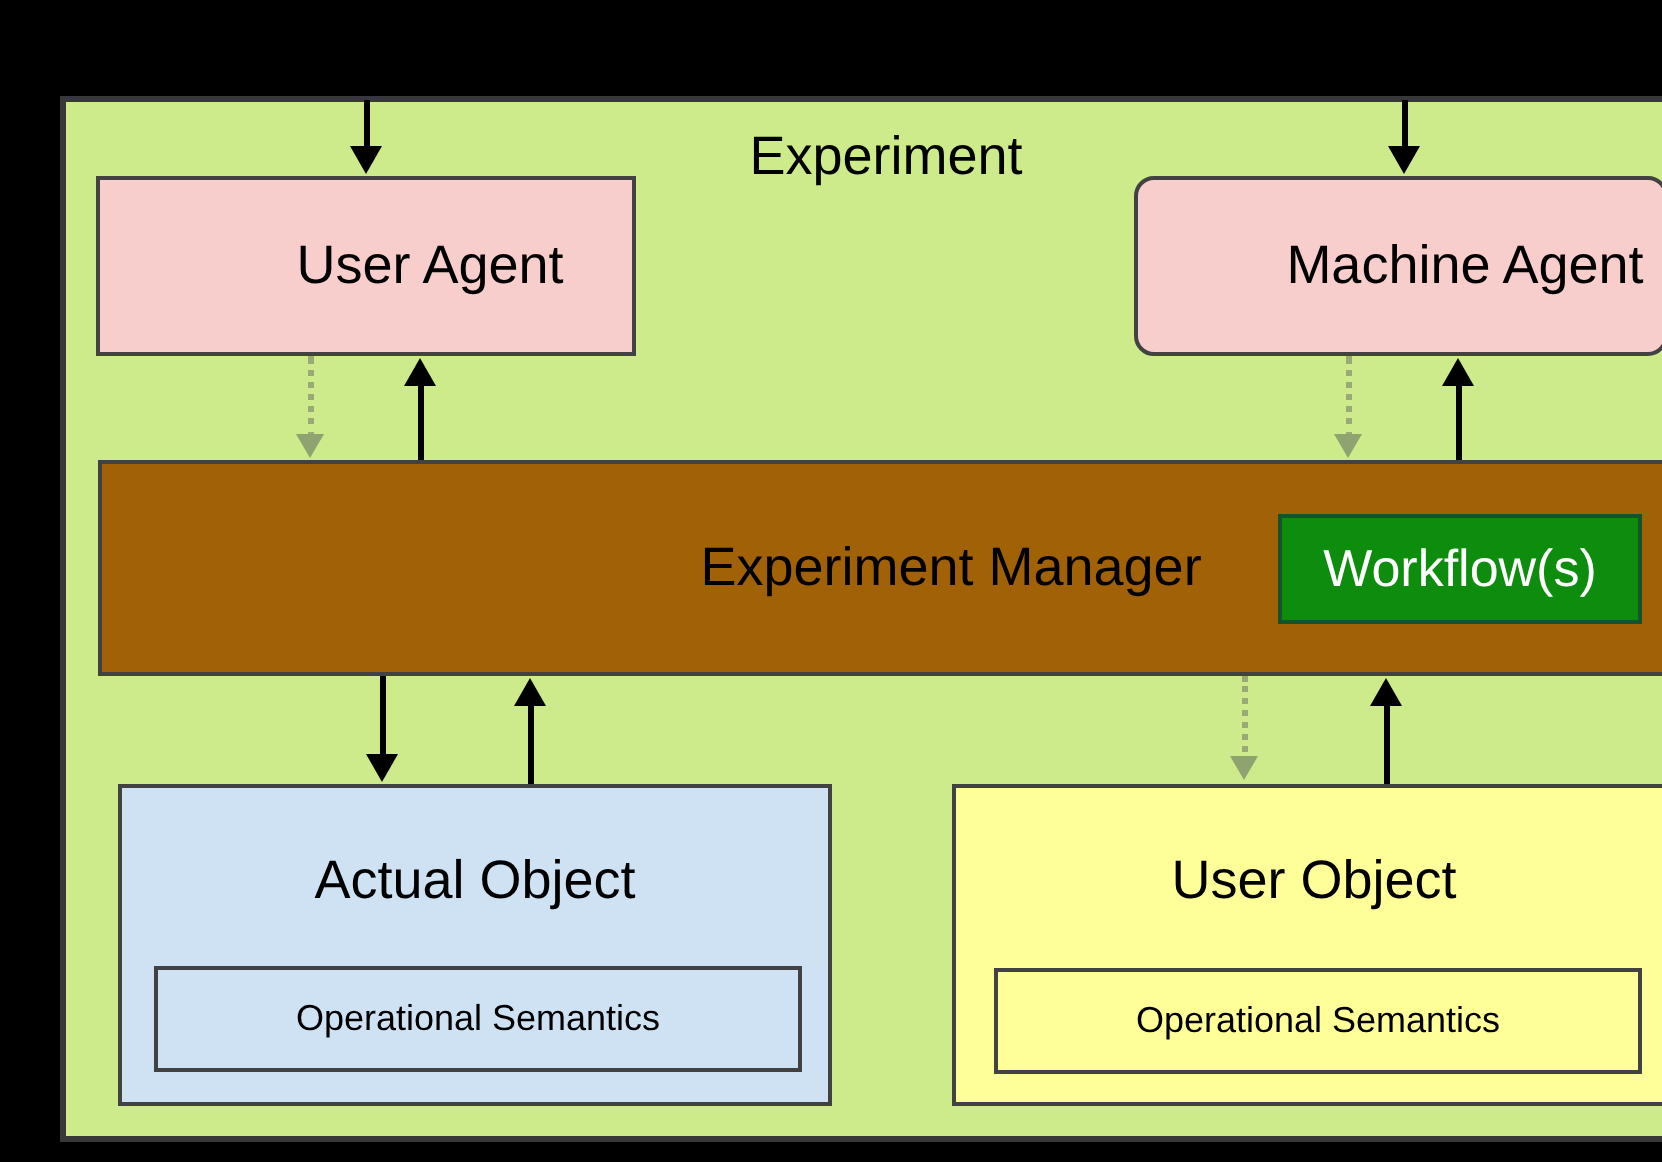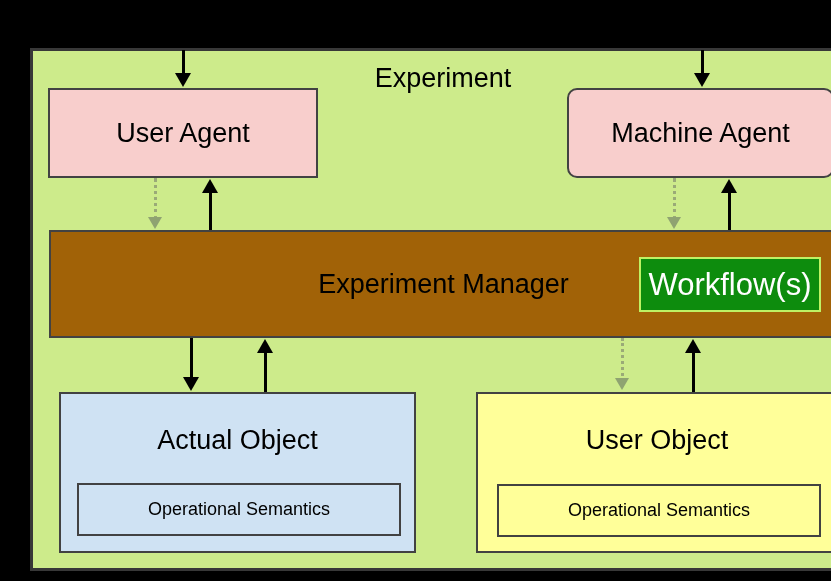--- a/index.html
+++ b/index.html
@@ -13,29 +13,29 @@
   }
   .diagram-title {
     position:absolute; left:2px; top:62px; width:826px;
     text-align:center; font-size:27px; line-height:32px;
   }
   .node {
     position:absolute; box-sizing:border-box; border:2px solid #424242;
   }
   .node-label-center {
     position:absolute; left:0; top:50%; transform:translateY(-50%);
-    width:100%; text-align:center; font-size:27px; line-height:31px;
+    width:100%; text-align:center; font-size:27px; line-height:31px;padding-left:32px;
   }
   .user-agent    { left:20px;  top:88px;  width:270px; height:90px;  background:#f8cecc; }
   .machine-agent { left:539px; top:88px;  width:267px; height:90px;  background:#f8cecc;border-radius:10px; }
   .manager       { left:21px;  top:230px; width:789px; height:108px; background:#a16207; }
   .workflow {
     left:611px; top:257px; width:182px; height:55px;
-    background:#0d8c0d; border:2px solid #bef264; color:#ffffff;
-    display:flex; align-items:center; justify-content:center; font-size:31px;
+    background:#0d8c0d; border:2px solid #14532d; color:#ffffff;
+    display:flex; align-items:center; justify-content:center; font-size:26px;
   }
   .actual-object { left:31px;  top:392px; width:357px; height:161px; background:#cfe2f3; }
   .twin-object   { left:448px; top:392px; width:362px; height:161px; background:#ffff99; }
   .object-label {
     margin-top:31px; width:100%; text-align:center; font-size:27px; line-height:31px;
   }
   .os-box {
     position:absolute; box-sizing:border-box; border:2px solid #424242;
     display:flex; align-items:center; justify-content:center; font-size:18px;
     background:transparent;

